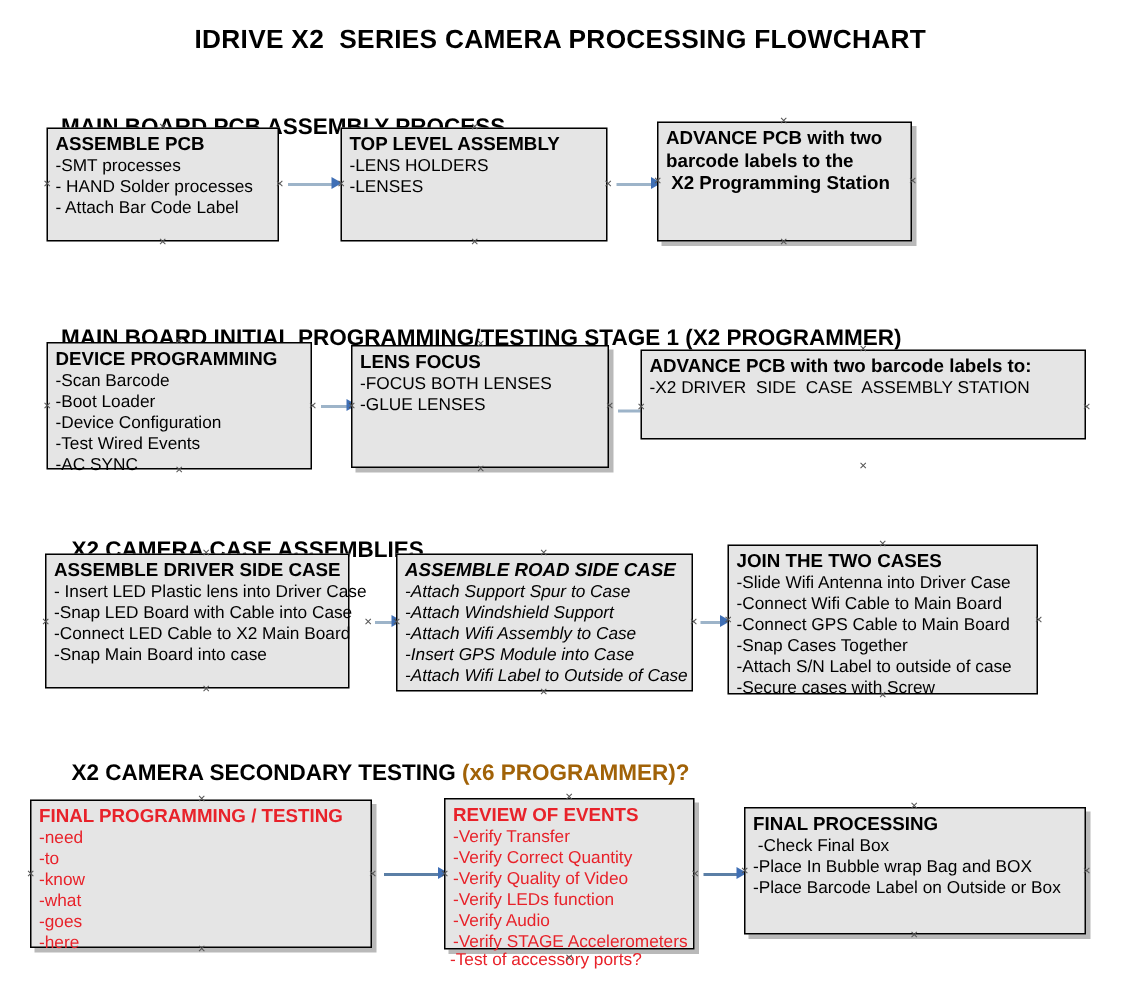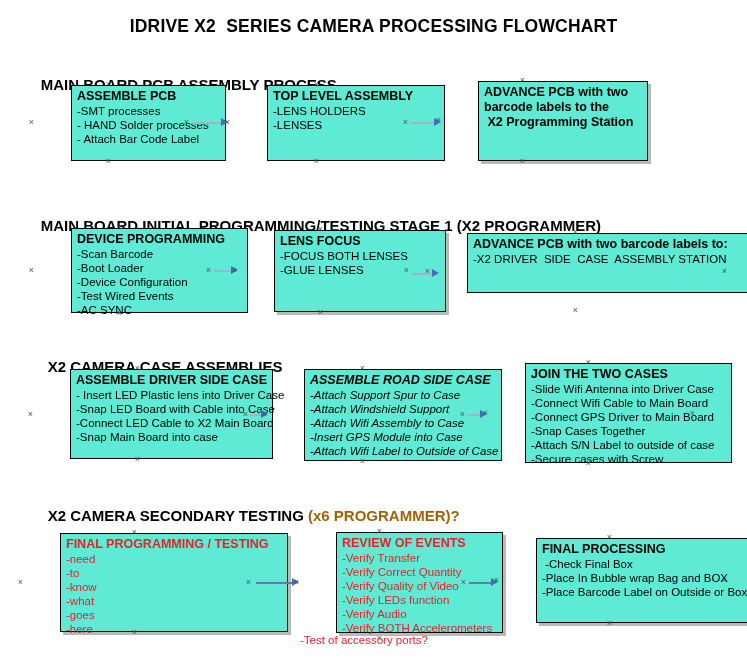--- a/index.html
+++ b/index.html
@@ -42,24 +42,23 @@
     white-space: pre;
   }
   .section-title .red-suffix {
     color: #a16207;
   }
 
   
   .node {
     position: absolute;
     box-sizing: border-box;
-    background: #5eead4;
+    background: #e5e5e5;
     border: 1px solid #000000;
     padding: 3px 4px 2px 5px;
-    margin-left: 40px;
   }
   .node.shadowed {
     box-shadow: 3px 3px 0 rgba(128,128,128,0.55);
   }
   .node .node-title {
     font-size: 12.5px;
     font-weight: bold;
     color: #000000;
     line-height: 14px;
     white-space: pre;
@@ -233,21 +232,21 @@
   <div class="handle" style="left:261px; top:411px;"></div>
   <div class="handle" style="left:459px; top:411px;"></div>
 
   <div class="connector" style="left:467px; top:414px; width:16px;"></div>
   <div class="arrowhead" style="left:480px; top:410px;"></div>
 
   <div class="node" style="left:485px; top:363px; width:207px; height:100px;">
     <div class="node-title">JOIN THE TWO CASES</div>
     <div class="node-line">-Slide Wifi Antenna into Driver Case</div>
     <div class="node-line">-Connect Wifi Cable to Main Board</div>
-    <div class="node-line">-Connect GPS Driver to Main Board</div>
+    <div class="node-line">-Connect GPS Cable to Main Board</div>
     <div class="node-line">-Snap Cases Together</div>
     <div class="node-line">-Attach S/N Label to outside of case</div>
     <div class="node-line">-Secure cases with Screw</div>
   </div>
   <div class="handle" style="left:585px; top:359px;"></div>
   <div class="handle" style="left:585px; top:460px;"></div>
   <div class="handle" style="left:482px; top:410px;"></div>
   <div class="handle" style="left:689px; top:410px;"></div>
 
   <div class="section-title" style="left:31px; top:490px;">
@@ -271,21 +270,21 @@
   <div class="connector" style="left:256px; top:582px; width:38px; background:#5b7fa6;"></div>
   <div class="arrowhead" style="left:292px; top:578px;"></div>
 
   <div class="node red shadowed" style="left:296px; top:532px; width:167px; height:101px;">
     <div class="node-title">REVIEW OF EVENTS</div>
     <div class="node-line">-Verify Transfer</div>
     <div class="node-line">-Verify Correct Quantity</div>
     <div class="node-line">-Verify Quality of Video</div>
     <div class="node-line">-Verify LEDs function</div>
     <div class="node-line">-Verify Audio</div>
-    <div class="node-line">-Verify BOTH Accelerometers</div>
+    <div class="node-line">-Verify STAGE Accelerometers</div>
   </div>
   <div class="overflow-line" style="left:300px; top:633px;">-Test of accessory ports?</div>
   <div class="handle" style="left:376px; top:528px;"></div>
   <div class="handle" style="left:376px; top:635px;"></div>
   <div class="handle" style="left:293px; top:579px;"></div>
   <div class="handle" style="left:460px; top:579px;"></div>
 
   <div class="connector" style="left:469px; top:582px; width:24px; background:#5b7fa6;"></div>
   <div class="arrowhead" style="left:491px; top:578px;"></div>
 

